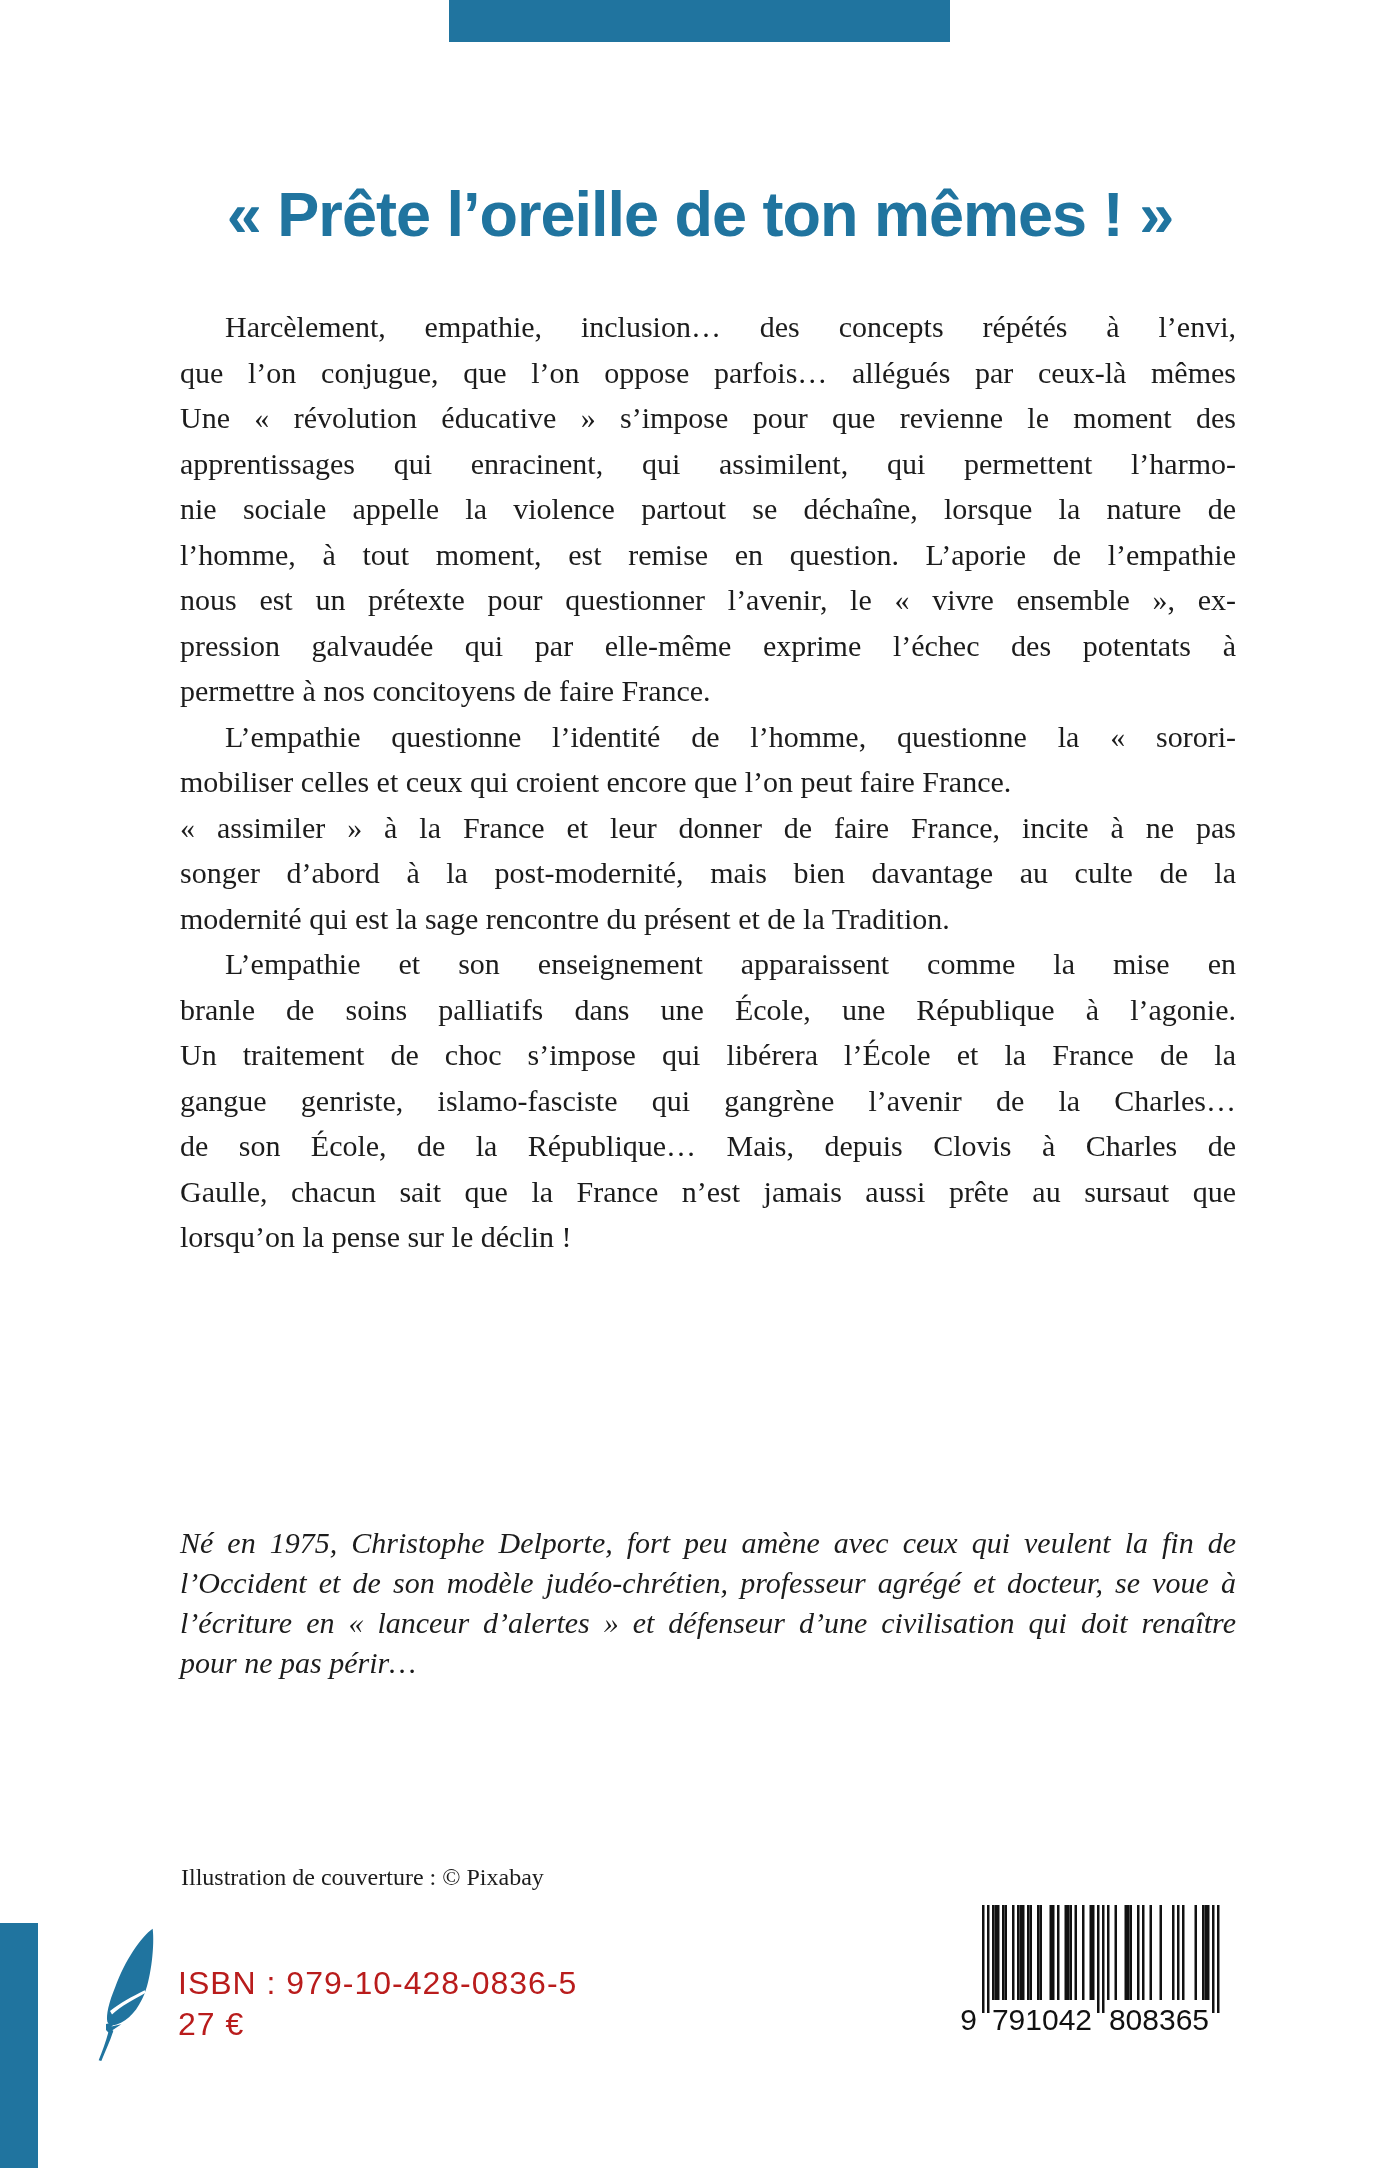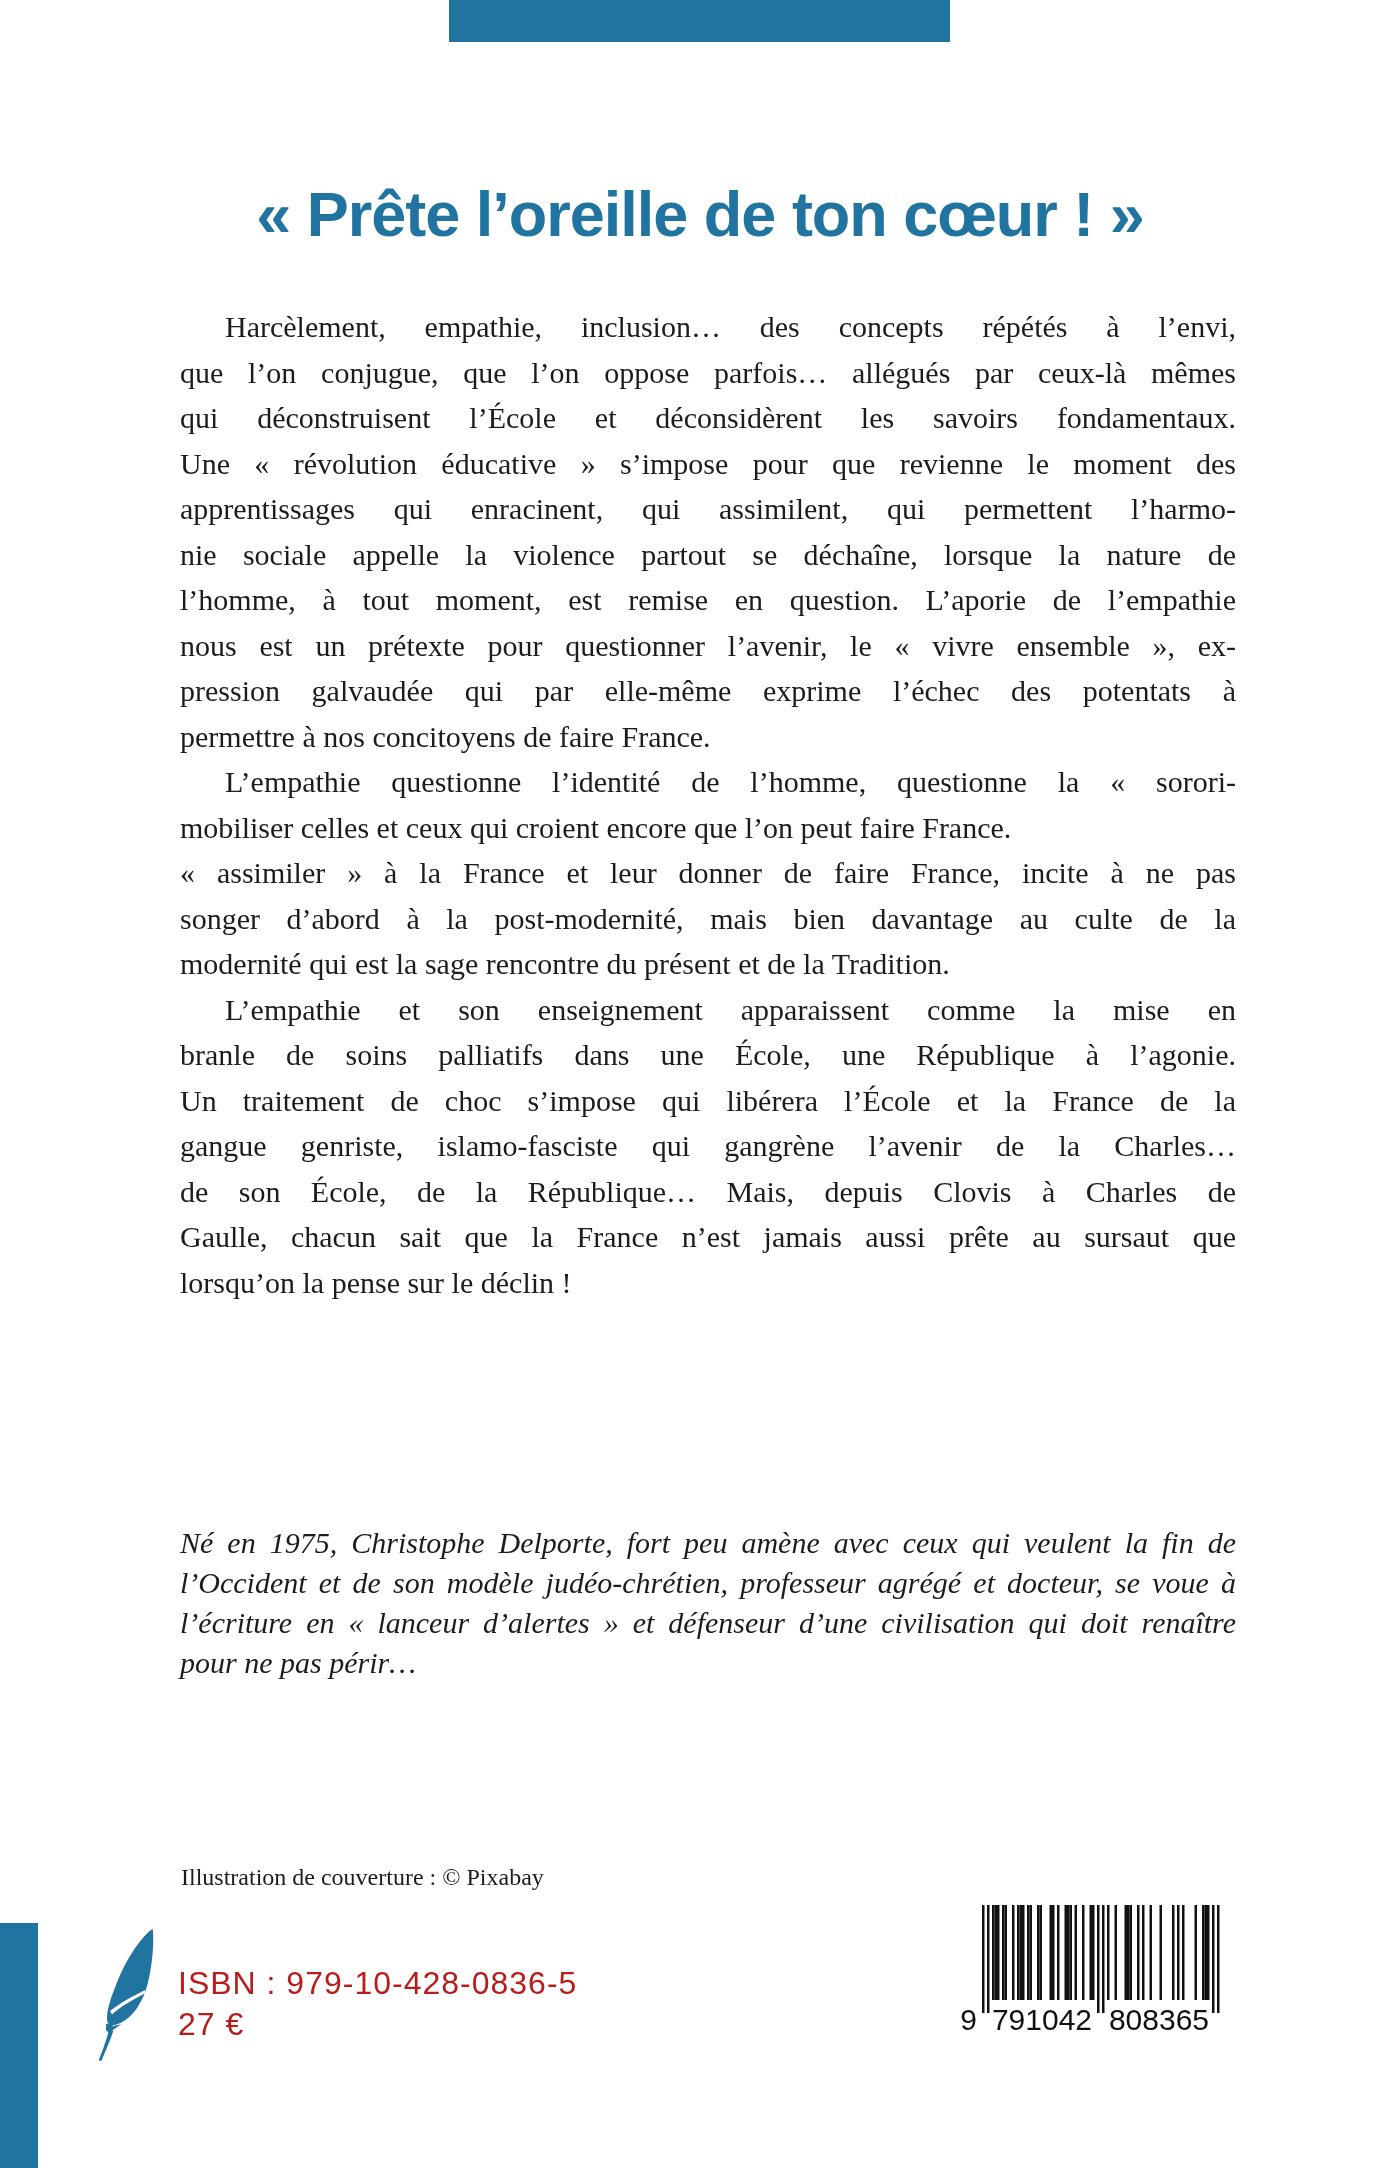--- a/index.html
+++ b/index.html
@@ -72,27 +72,26 @@
     fill:#111;
   }
 </style>
 </head>
 <body>
 
 <div class="page">
 
   <div class="top-tab"></div>
 
-  <h1 class="book-title">« Prête l’oreille de ton cœur ! »</h1>
+  <h1 class="book-title">« Prête l’oreille de ton mêmes ! »</h1>
 
   <div class="body-text">
       <div class="para">
         <div class="line indent">Harcèlement, empathie, inclusion… des concepts répétés à l’envi,</div>
         <div class="line">que l’on conjugue, que l’on oppose parfois… allégués par ceux-là mêmes</div>
-        <div class="line">qui déconstruisent l’École et déconsidèrent les savoirs fondamentaux.</div>
         <div class="line">Une « révolution éducative » s’impose pour que revienne le moment des</div>
         <div class="line">apprentissages qui enracinent, qui assimilent, qui permettent l’harmo-</div>
         <div class="line">nie sociale appelle la violence partout se déchaîne, lorsque la nature de</div>
         <div class="line">l’homme, à tout moment, est remise en question. L’aporie de l’empathie</div>
         <div class="line">nous est un prétexte pour questionner l’avenir, le « vivre ensemble », ex-</div>
         <div class="line">pression galvaudée qui par elle-même exprime l’échec des potentats à</div>
         <div class="line last">permettre à nos concitoyens de faire France.</div>
       </div>
       <div class="para">
         <div class="line indent">L’empathie questionne l’identité de l’homme, questionne la « sorori-</div>

